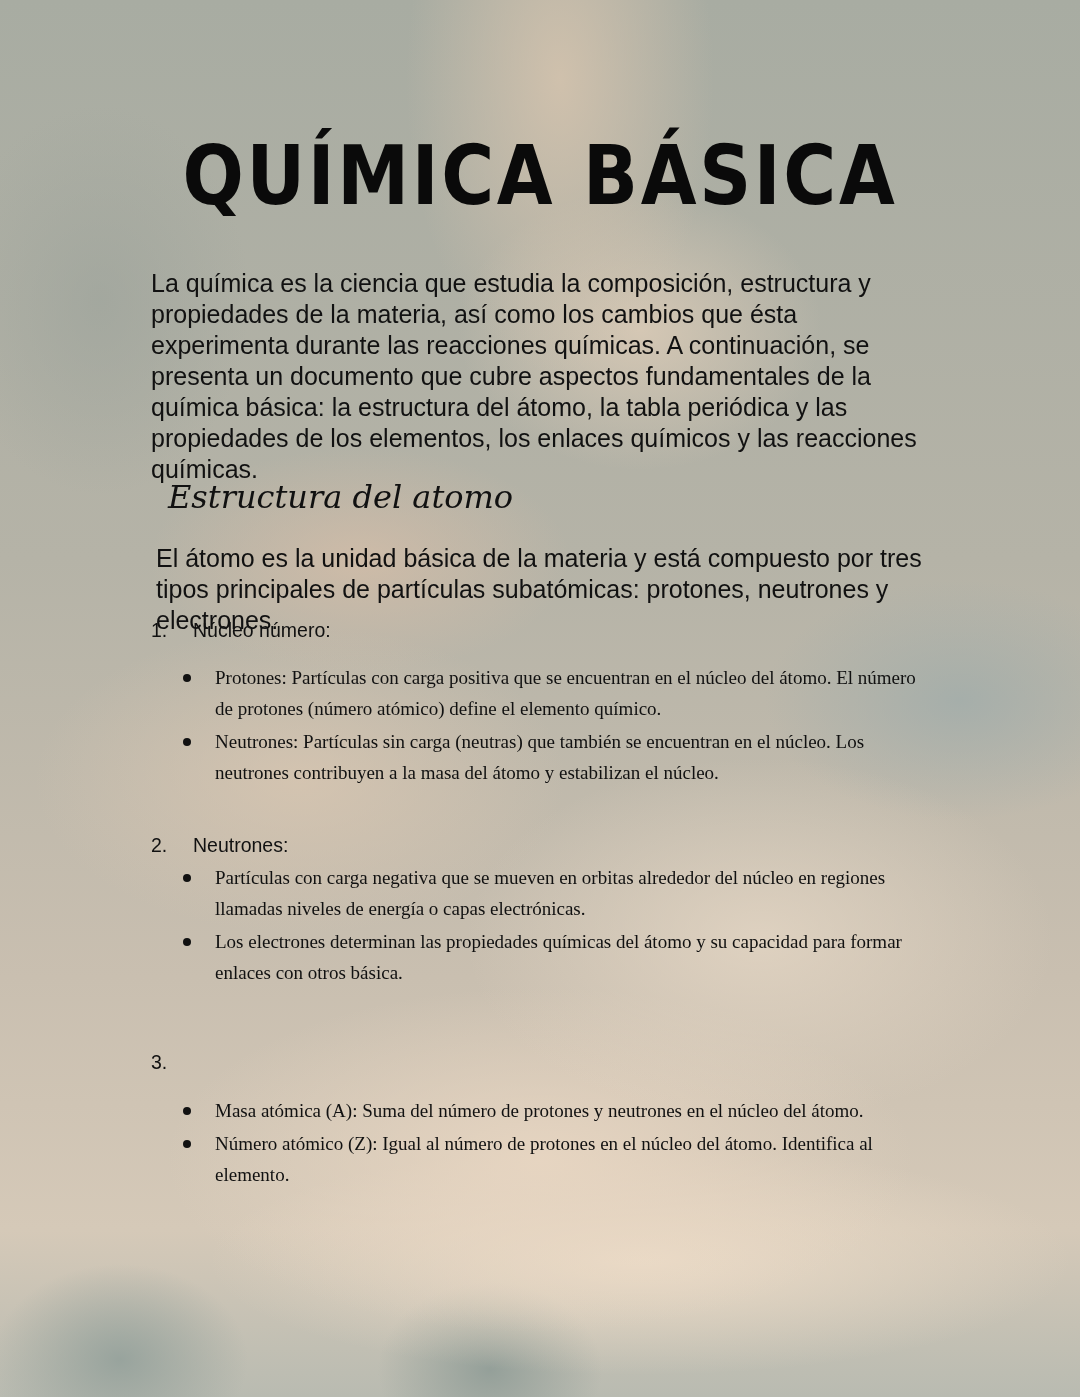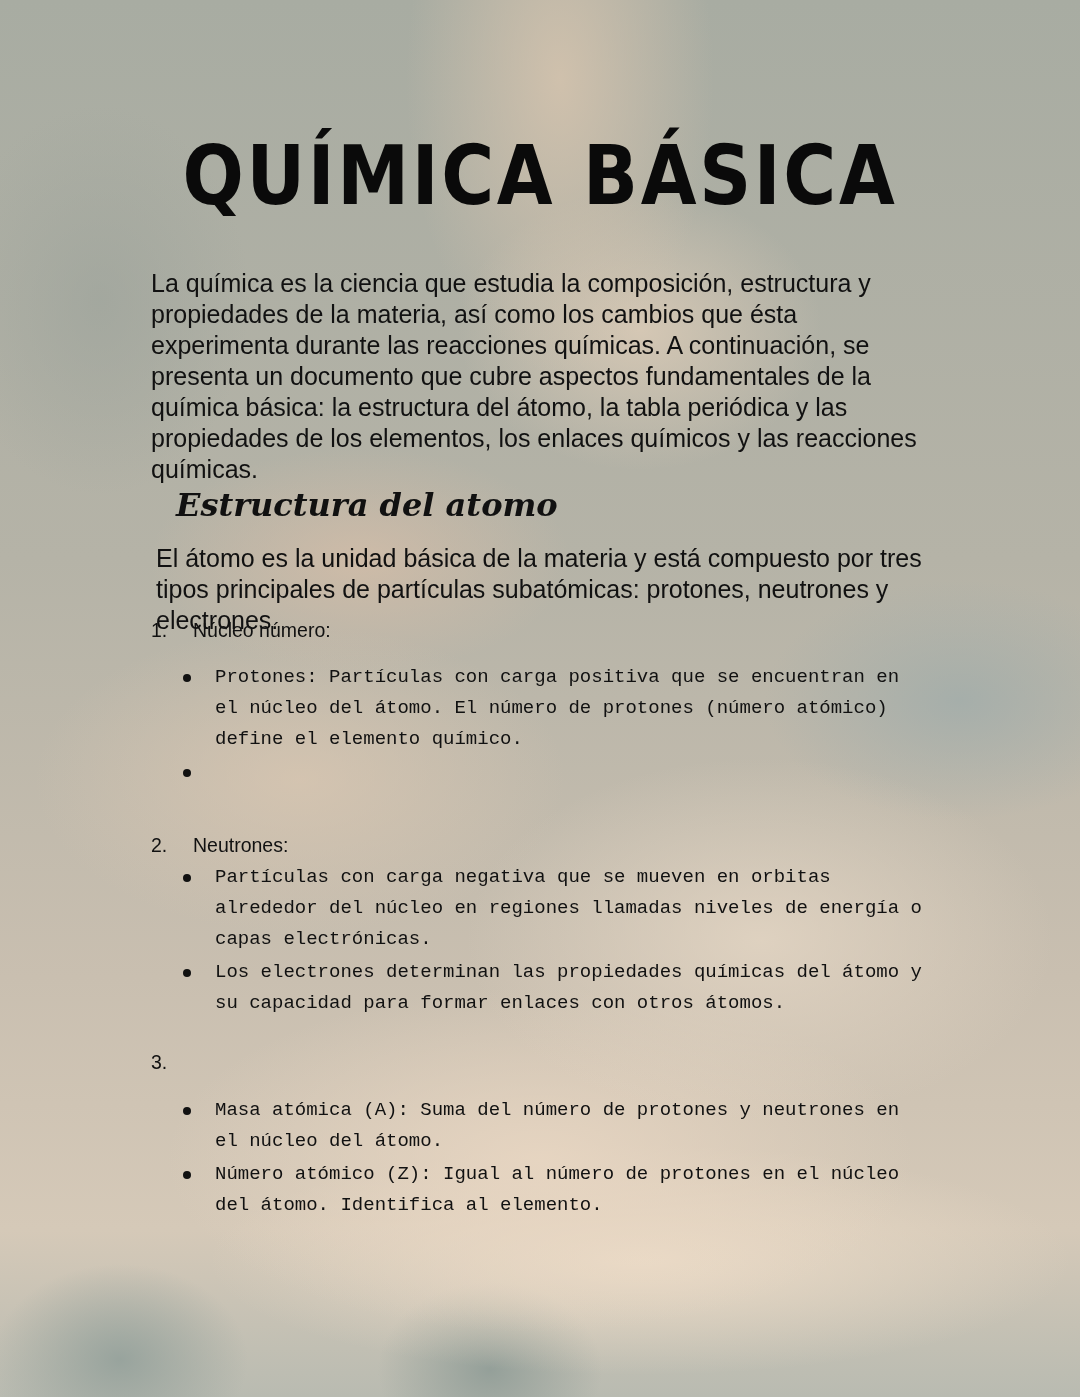--- a/index.html
+++ b/index.html
@@ -75,21 +75,21 @@
     .bullets {
       position: absolute;
       left: 180px;
       width: 745px;
       margin: 0; padding: 0;
       list-style: none;
     }
     .bullets li {
       position: relative;
       padding-left: 35px;
-      font-family: Liberation Mono, monospace;
+      font-family: Liberation Serif, serif;
       font-size: 19px;
       line-height: 31px;
       color: #111;
       margin-bottom: 2px;
     }
     .bullets li .dot {
       position: absolute;
       left: 3px; top: 12px;
       width: 8px; height: 8px;
       border-radius: 50%;
@@ -99,50 +99,51 @@
 </head>
 <body>
 
 <div class="bg"></div>
 
 <div class="content">
   <h1 class="title" style="margin:0;">QUÍMICA BÁSICA</h1>
 
   <p class="para intro" style="margin:0;">La química es la ciencia que estudia la composición, estructura y propiedades de la materia, así como los cambios que ésta experimenta durante las reacciones químicas. A continuación, se presenta un documento que cubre aspectos fundamentales de la química básica: la estructura del átomo, la tabla periódica y las propiedades de los elementos, los enlaces químicos y las reacciones químicas.</p>
 
-  <h2 class="h2" style="margin:16px;font-weight:bold;">Estructura del atomo</h2>
+  <h2 class="h2" style="margin:8px;font-weight:normal;">Estructura del atomo</h2>
 
   <p class="para atom-intro" style="margin:5px;">El átomo es la unidad básica de la materia y está compuesto por tres tipos principales de partículas subatómicas: protones, neutrones y electrones.</p>
 
   <div class="num-item" style="top:615px;">
     <span class="n">1.</span>
     <span>Núcleo número:</span>
   </div>
   <ul class="bullets" style="top:662px;">
     <li>
       <span class="dot"></span>
       <span>Protones: Partículas con carga positiva que se encuentran en el núcleo del átomo. El número de protones (número atómico) define el elemento químico.</span>
     </li>
     <li>
       <span class="dot"></span>
+      <span>Neutrones: Partículas sin carga (neutras) que también se encuentran en el núcleo. Los neutrones contribuyen a la masa del átomo y estabilizan el núcleo.</span>
     </li>
   </ul>
 
   <div class="num-item" style="top:830px;">
     <span class="n">2.</span>
     <span>Neutrones:</span>
   </div>
   <ul class="bullets" style="top:862px;">
     <li>
       <span class="dot"></span>
       <span>Partículas con carga negativa que se mueven en orbitas alrededor del núcleo en regiones llamadas niveles de energía o capas electrónicas.</span>
     </li>
     <li>
       <span class="dot"></span>
-      <span>Los electrones determinan las propiedades químicas del átomo y su capacidad para formar enlaces con otros átomos.</span>
+      <span>Los electrones determinan las propiedades químicas del átomo y su capacidad para formar enlaces con otros básica.</span>
     </li>
   </ul>
 
   <div class="num-item" style="top:1047px;">
     <span class="n">3.</span>
   </div>
   <ul class="bullets" style="top:1095px;">
     <li>
       <span class="dot"></span>
       <span>Masa atómica (A): Suma del número de protones y neutrones en el núcleo del átomo.</span>

